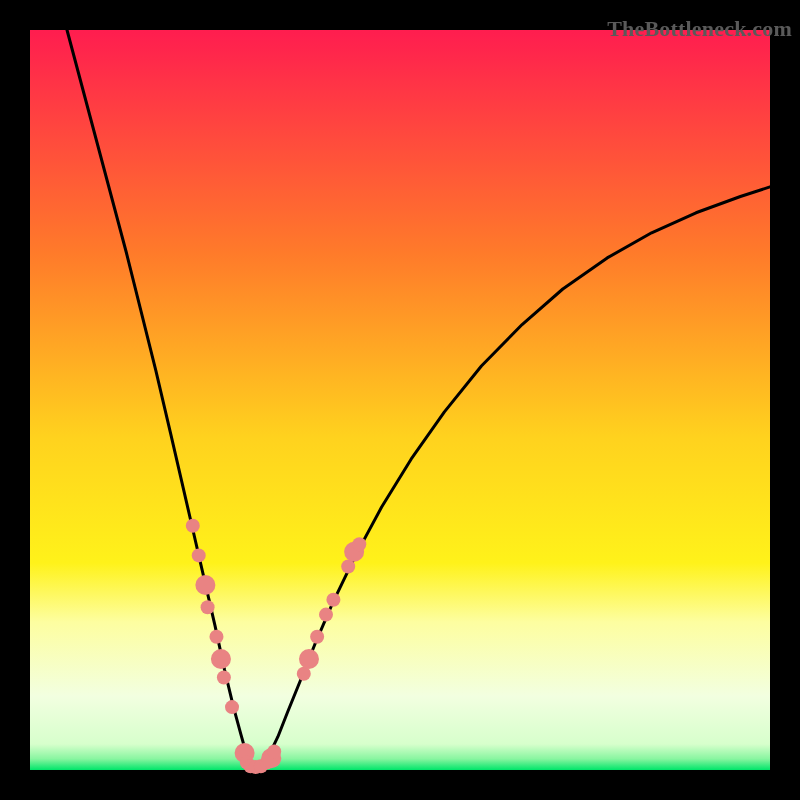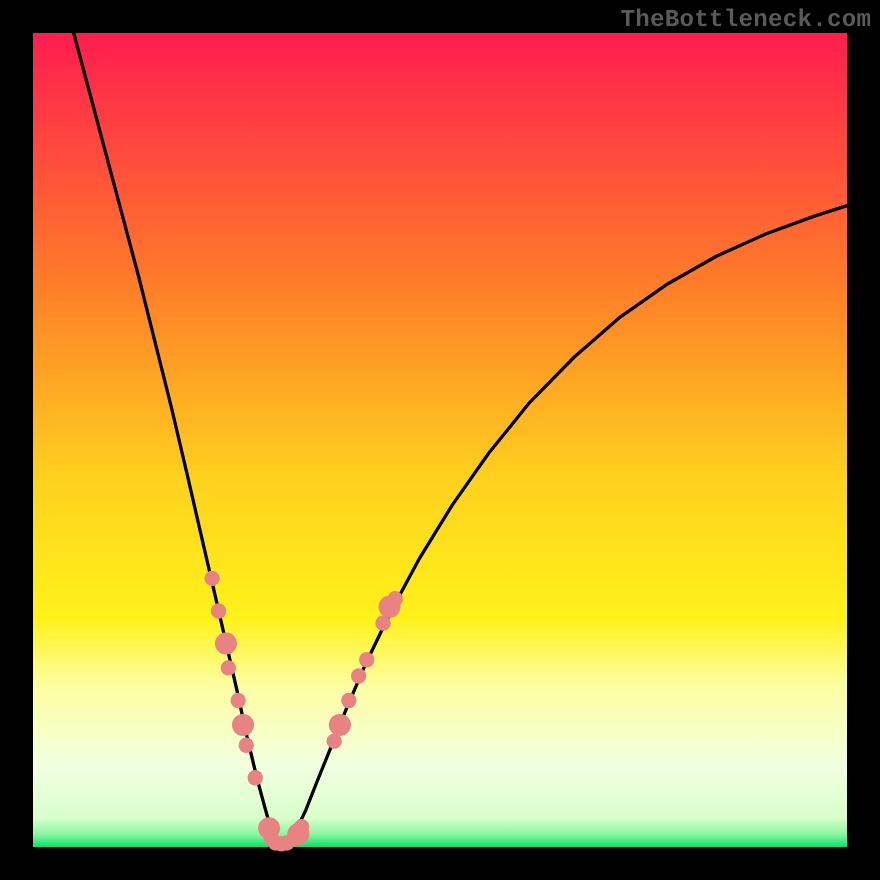--- a/index.html
+++ b/index.html
@@ -15,23 +15,23 @@
     width: 800px;
     height: 800px;
   }
   svg {
     position: absolute;
     top: 0;
     left: 0;
   }
   .watermark {
     position: absolute;
-    top: 6px;
+    top: 16px;
     right: 8px;
-    font-family: Liberation Mono, monospace;
+    font-family: Liberation Serif, serif;
     font-size: 22px;
     font-weight: 600;
     color: #5a5a5a;
     letter-spacing: 0.2px;
     user-select: none;
   }
 </style>
 </head>
 <body>
 

